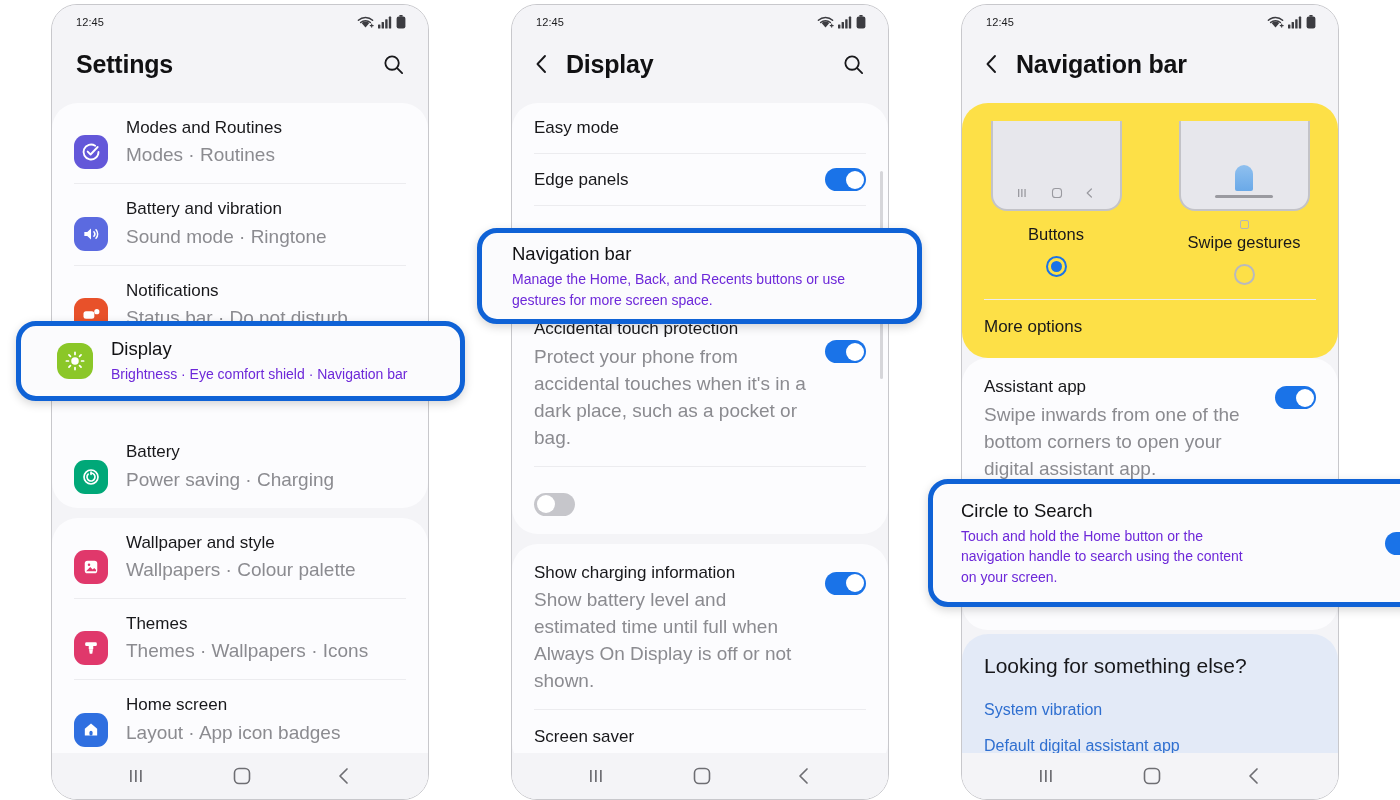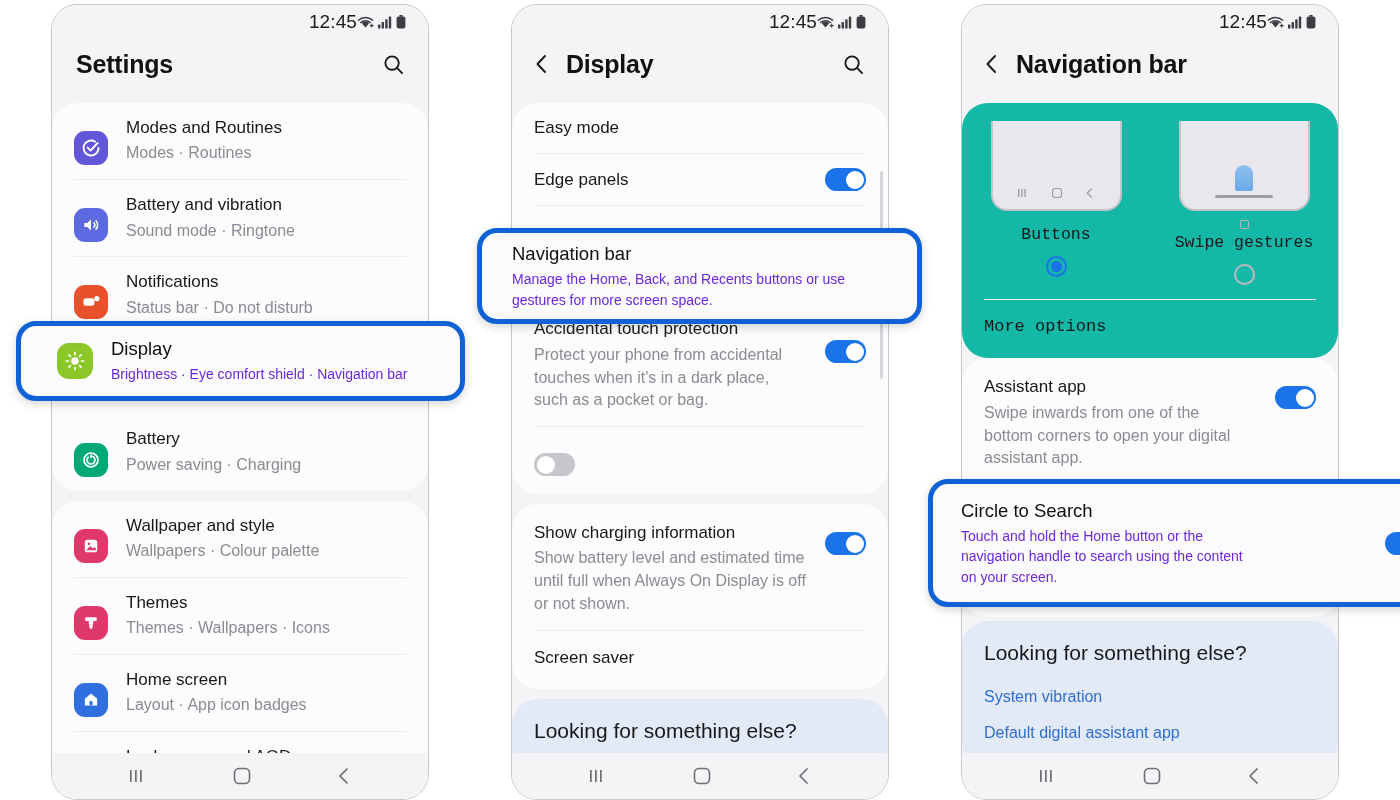--- a/index.html
+++ b/index.html
@@ -23,23 +23,23 @@
   .phone.p1 { left: 51px;  top: 4px; height: 796px; }
   .phone.p2 { left: 511px; top: 4px; height: 796px; }
   .phone.p3 { left: 961px; top: 4px; height: 796px; }
 
   .screen { position: relative; width: 100%; height: 100%;
             background: #f4f4f7; display: flex; flex-direction: column; }
 
   
   .statusbar {
     height: 34px; flex: 0 0 34px;
-    display: flex; align-items: center; justify-content: flex-end;
+    display: flex; align-items: center; justify-content: space-between;
     padding: 0 22px 0 24px;
-    font-size: 19px; color: #1c1c1e; letter-spacing: .1px;
+    font-size: 11px; color: #1c1c1e; letter-spacing: .1px;
   }
   .sb-icons { display: flex; align-items: center; gap: 4px; }
   .sb-icons svg { display: block; }
 
   
   .titlebar {
     flex: 0 0 auto;
     display: flex; align-items: center;
     padding: 10px 20px 24px 24px;
     gap: 12px;
@@ -56,21 +56,21 @@
   .card {
     background: #fcfcfe;
     border-radius: 26px;
     margin: 0 0 10px 0;
     overflow: hidden;
   }
 
   .row { display: flex; align-items: flex-end; padding: 14px 22px; gap: 18px; position: relative; }
   .row .texts { flex: 1 1 auto; min-width: 0; }
   .row-title { font-size: 17px; color: #18181b; line-height: 1.32; }
-  .row-sub { font-size: 16px; color: #8b8b90; line-height: 1.42; margin-top: 3px; }
+  .row-sub { font-size: 19px; color: #8b8b90; line-height: 1.42; margin-top: 3px; }
   .divider { height: 1px; background: #ececef; margin: 0 22px; }
 
   
   .app-ico { width: 34px; height: 34px; border-radius: 11px; flex: 0 0 34px;
              display: flex; align-items: center; justify-content: center; }
   .app-ico svg { display: block; }
 
   
   .toggle { width: 41px; height: 23px; border-radius: 12px; flex: 0 0 41px; position: relative; cursor: pointer; }
   .toggle.on  { background: #1a73e8; }
@@ -127,21 +127,21 @@
                display: flex; align-items: center; justify-content: space-around; padding: 0 14px; }
   .pv-handle { position: absolute; left: 50%; transform: translateX(-50%); bottom: 18px;
                width: 18px; height: 26px; border-radius: 9px 9px 2px 2px;
                background: linear-gradient(#8fc0ef, #6aa9e8); }
   .pv-handle-bar { position: absolute; left: 50%; transform: translateX(-50%); bottom: 11px;
                    width: 58px; height: 3px; border-radius: 2px; background: #9a9aa0; }
   .pv-dot { width: 9px; height: 9px; border: 1.4px solid #b5b5ba; border-radius: 2px; margin-top: 9px; }
   .pv-label { font-size: 16.5px; color: #18181b; margin-top: 14px; }
   .pv-radio-wrap { margin-top: 12px; }
 
-  .choice-card { background: #14b8a6; border-radius: 26px; overflow: hidden; font-family: Liberation Mono, monospace; }
+  .choice-card { background: #fde047; border-radius: 26px; overflow: hidden; }
   .choice-grid { display: flex; }
   .choice-col { flex: 1 1 50%; display: flex; flex-direction: column; align-items: center; }
 </style>
 </head>
 <body>
 
 <div class="stage">
 
   <div class="phone p1">
     <div class="screen">

